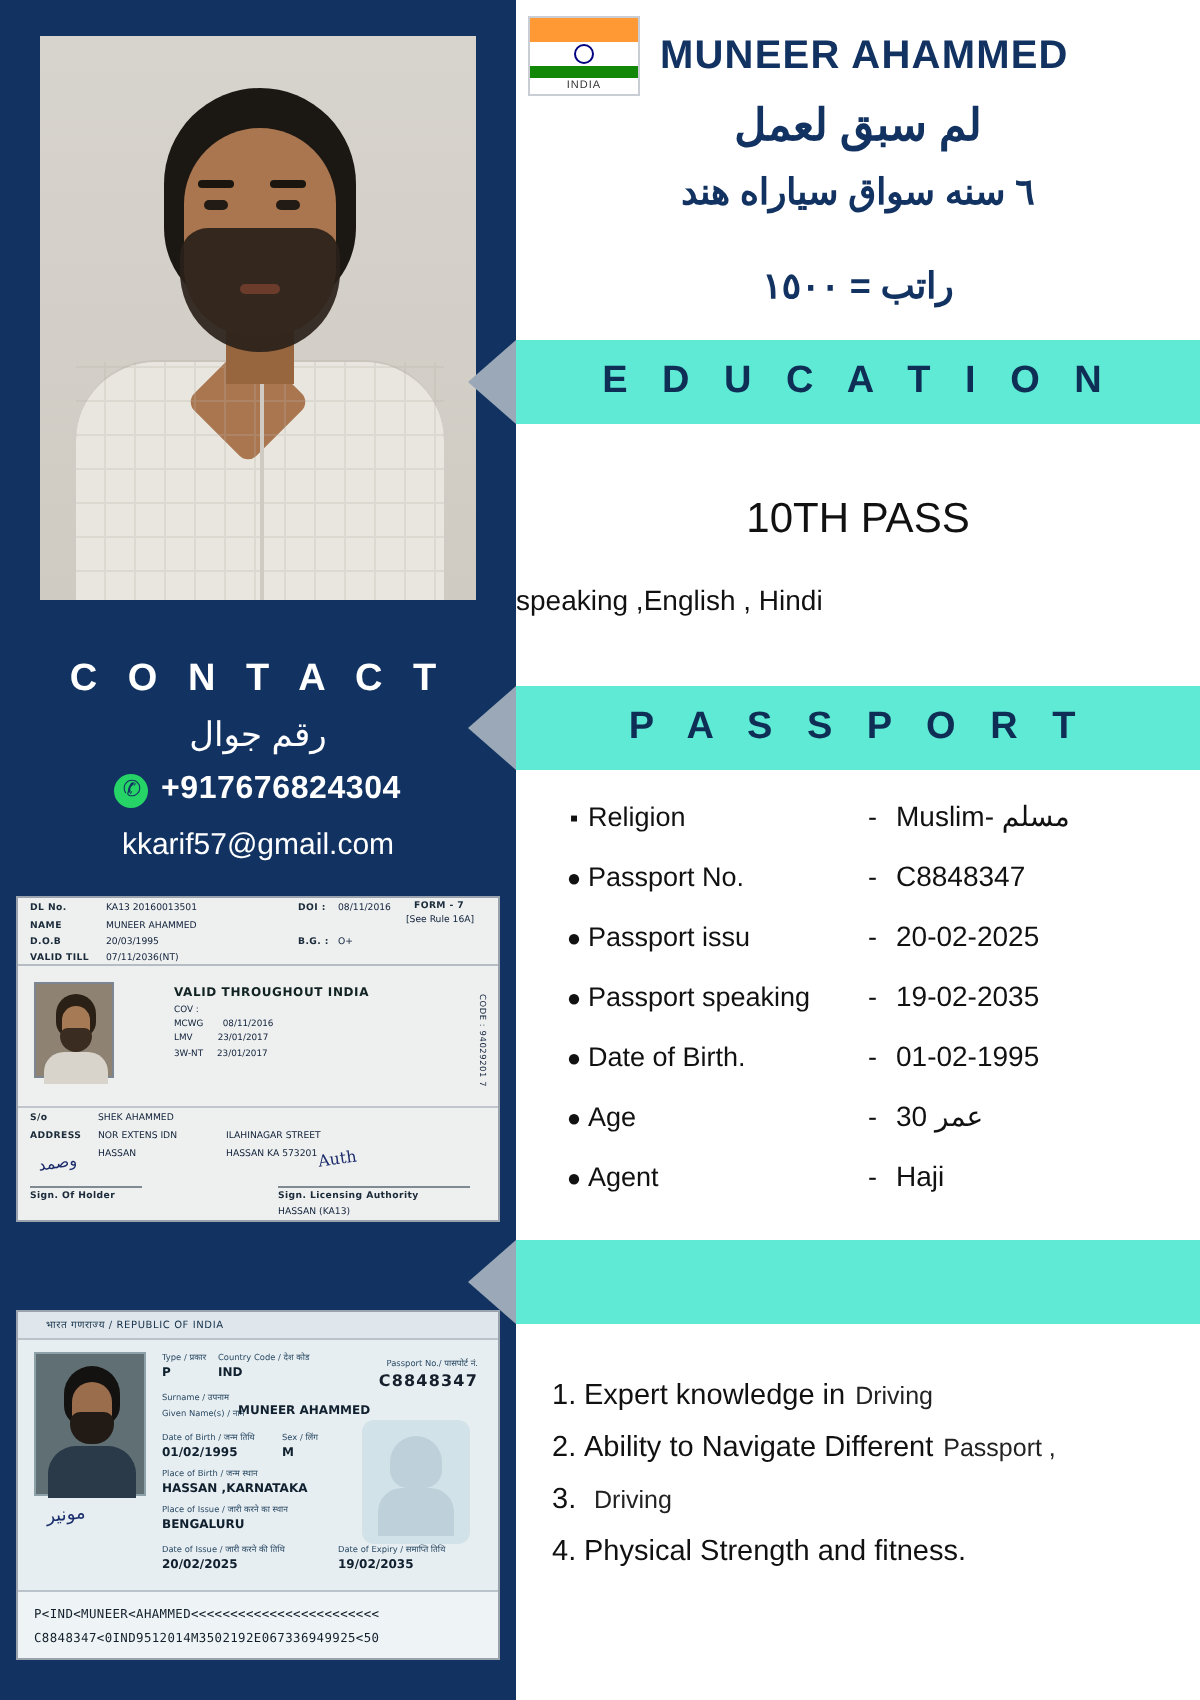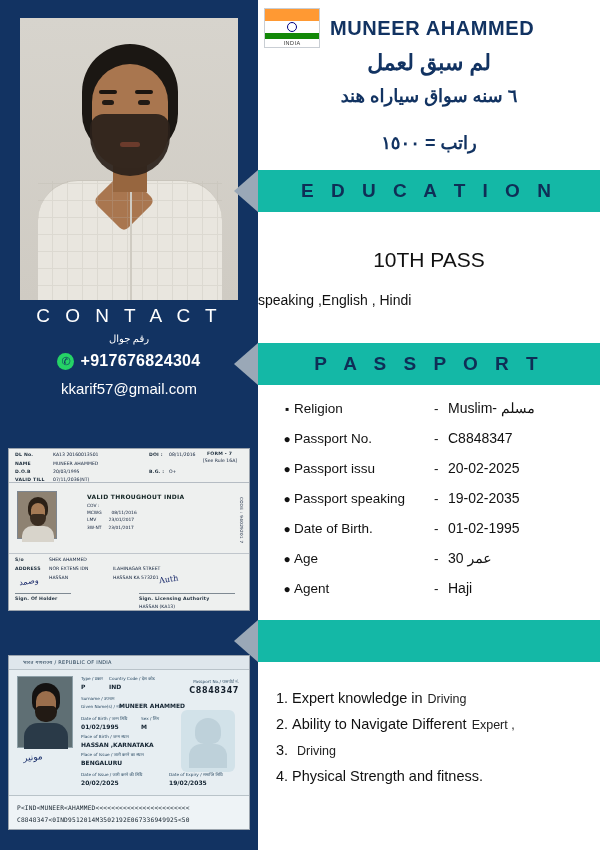--- a/index.html
+++ b/index.html
@@ -66,23 +66,23 @@
   }
   .p-shirt-line { position:absolute; top:0; bottom:0; left:50%; width:2px; background:#cfcbc2; }
   .p-pattern { position:absolute; inset:0; opacity:.25;
     background-image:
       repeating-linear-gradient(90deg, transparent 0 14px, #b9b4aa 14px 15px),
       repeating-linear-gradient(0deg, transparent 0 16px, #b9b4aa 16px 17px);
   }
 
   .contact-block { position:absolute; left:0; top:305px; width:258px; text-align:center; color:#fff; }
   .contact-title {
-    font-size: 19px; letter-spacing: 5px; font-weight: 400; color:#ffffff;
-  }
-  .contact-ar { font-size:10px; margin-top:6px; direction:rtl;font-family:Liberation Serif, serif; }
+    font-size: 19px; letter-spacing: 5px; font-weight: 700; color:#ffffff;margin-top:24px;
+  }
+  .contact-ar { font-size:17px; margin-top:6px; direction:rtl; }
   .contact-phone-row {
     display:flex; align-items:center; justify-content:center; gap:6px; margin-top:8px;
   }
   .wa-icon {
     width:17px; height:17px; border-radius:50%; background:#25D366;
     display:inline-flex; align-items:center; justify-content:center;
     color:#123362; font-size:11px; line-height:1;
   }
   .contact-phone { font-size:16px; font-weight:700; color:#ffffff; letter-spacing:.3px; }
   .contact-mail { font-size:15px; margin-top:10px; color:#ffffff; }
@@ -161,21 +161,21 @@
     font-size:5.5px; color:#333; text-align:center; line-height:8px; letter-spacing:.5px;
   }
   .person-name { font-size:20px; font-weight:700; color:#123362; letter-spacing:.6px; }
 
   .ar-line { text-align:center; direction:rtl; color:#123362; font-weight:700; }
   .ar1 { position:absolute; left:0; right:0; top:50px; font-size:22px; }
   .ar2 { position:absolute; left:0; right:0; top:85px; font-size:18px; }
   .ar3 { position:absolute; left:0; right:0; top:132px; font-size:18px; }
 
   .section-band {
-    position:absolute; height:42px; background:#14b8a6; display:flex; align-items:center; justify-content:center;
+    position:absolute; height:42px; background:#5eead4; display:flex; align-items:center; justify-content:center;
   }
   .band-arrow {
     position:absolute; left:-24px; top:0; width:0; height:0;
     border-top:21px solid transparent; border-bottom:21px solid transparent;
     border-right:24px solid #9aa8b7;
   }
   .band-text { font-size:19px; font-weight:700; color:#0f2e56; letter-spacing:6px; }
 
   .edu-main { position:absolute; left:0; right:0; top:248px; text-align:center; font-size:21px; color:#111; }
   .edu-sub  { position:absolute; left:0; right:0; top:292px; text-align:left; font-size:14px; color:#111; }
@@ -415,21 +415,21 @@
 
     <div class="skills-list">
       <div class="skill-row">
         <span class="skill-num">1.</span>
         <span class="skill-text">Expert knowledge in</span>
         <span class="skill-sub">Driving</span>
       </div>
       <div class="skill-row">
         <span class="skill-num">2.</span>
         <span class="skill-text">Ability to Navigate Different</span>
-        <span class="skill-sub">Expert ,</span>
+        <span class="skill-sub">Passport ,</span>
       </div>
       <div class="skill-row">
         <span class="skill-num">3.</span>
         <span class="skill-sub">Driving</span>
       </div>
       <div class="skill-row">
         <span class="skill-num">4.</span>
         <span class="skill-text">Physical Strength and fitness.</span>
         <span class="skill-sub"></span>
       </div>

